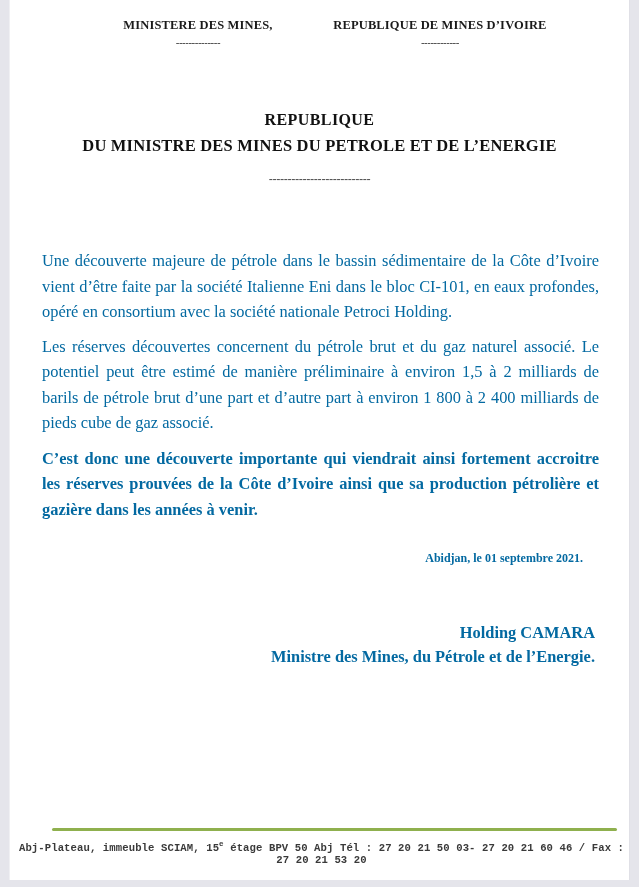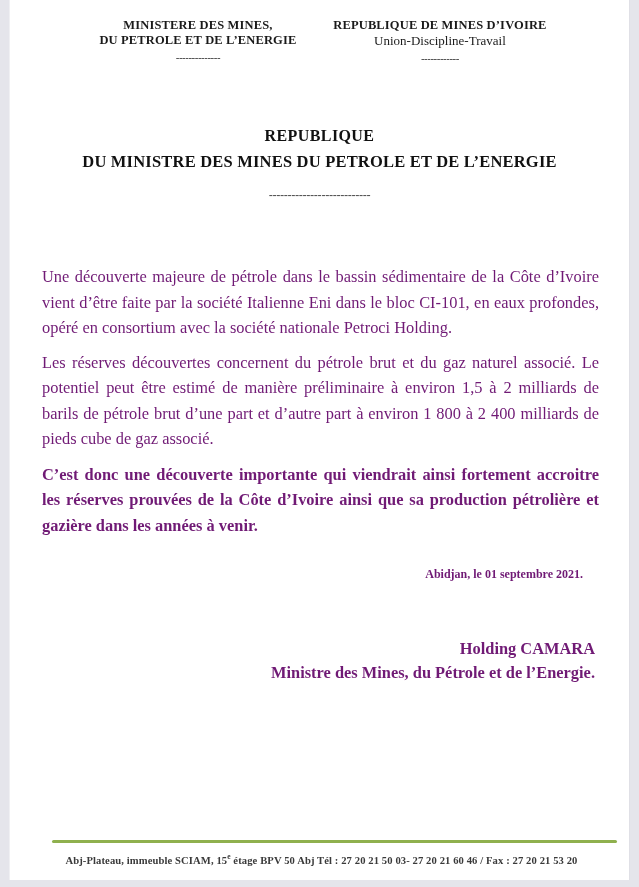--- a/index.html
+++ b/index.html
@@ -90,21 +90,21 @@
     font-size: 12.5px;
     letter-spacing: -0.4px;
     color: #4a4a4a;
     font-family: "Liberation Sans", sans-serif;
   }
 
   
   .body {
     margin: 0 30px 0 32px;
     padding-top: 62px;
-    color: #701a75;
+    color: #0369a1;
     font-family: Liberation Serif, serif;
   }
   .para {
     text-align: justify;
     font-size: 16.4px;
     line-height: 25.5px;
     margin: 0 0 9px 0;
   }
   .para.bold {
     font-weight: bold;
@@ -127,20 +127,21 @@
     margin-top: 55px;
     padding-right: 4px;
   }
 
   
   .footer {
     position: absolute;
     left: 4px;
     right: 0;
     bottom: 14px;
+    font-family: Liberation Mono, monospace;
   }
   .footer-rule {
     height: 3px;
     background: #8fb04e;
     margin: 0 12px 0 38px;
     border-radius: 2px;
   }
   .footer-text {
     text-align: center;
     font-size: 10.6px;
@@ -154,27 +155,25 @@
 </head>
 <body>
 
 <div class="viewport">
   <div class="page">
 
     <div class="letterhead">
 
       <div class="lh-col left">
         <div class="lh-line">MINISTERE DES MINES,</div>
-        <div class="lh-line">DU PETROLE ET DE L’ENERGIE</div>
         <div class="dashes">--------------</div>
       </div>
 
       <div class="lh-col right">
         <div class="lh-line">REPUBLIQUE DE MINES D’IVOIRE</div>
-        <div class="lh-sub">Union-Discipline-Travail</div>
         <div class="dashes">------------</div>
       </div>
 
     </div>
 
     <div class="titles">
       <div class="title-main">REPUBLIQUE</div>
       <div class="title-sub">DU MINISTRE DES MINES DU PETROLE ET DE L’ENERGIE</div>
       <div class="title-rule">---------------------------</div>
     </div>

